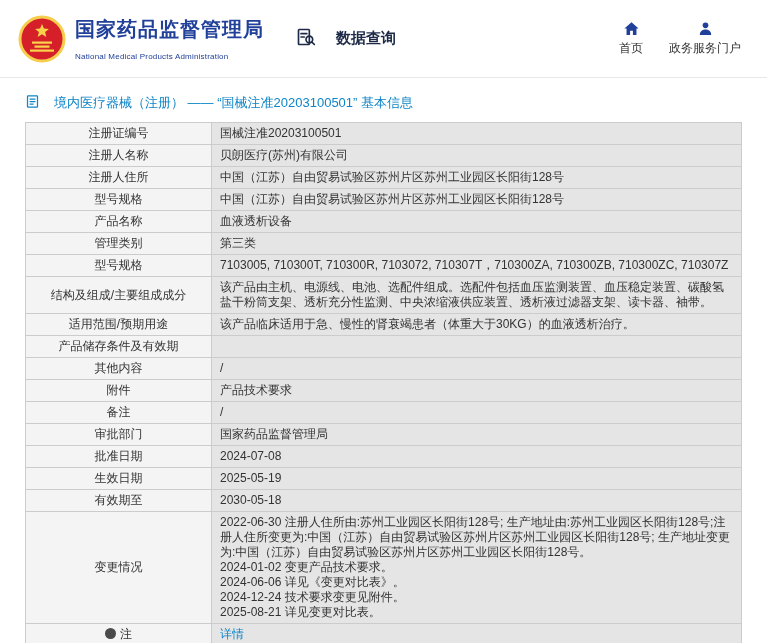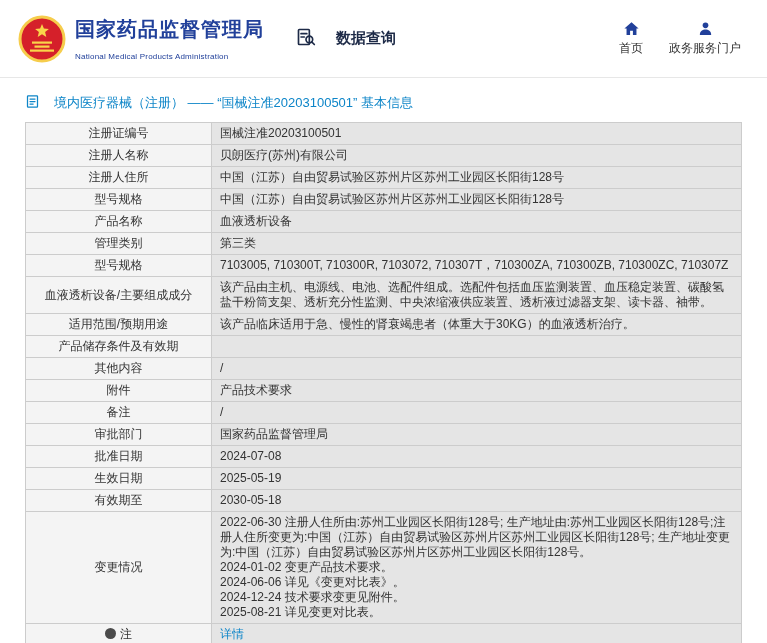--- a/index.html
+++ b/index.html
@@ -144,21 +144,21 @@
         </tr>
         <tr>
           <th>管理类别</th>
           <td>第三类</td>
         </tr>
         <tr>
           <th>型号规格</th>
           <td>7103005, 710300T, 710300R, 7103072, 710307T，710300ZA, 710300ZB, 710300ZC, 710307Z</td>
         </tr>
         <tr>
-          <th>血液透析设备/主要组成成分</th>
+          <th>结构及组成/主要组成成分</th>
           <td>该产品由主机、电源线、电池、选配件组成。选配件包括血压监测装置、血压稳定装置、碳酸氢盐干粉筒支架、透析充分性监测、中央浓缩液供应装置、透析液过滤器支架、读卡器、袖带。</td>
         </tr>
         <tr>
           <th>适用范围/预期用途</th>
           <td>该产品临床适用于急、慢性的肾衰竭患者（体重大于30KG）的血液透析治疗。</td>
         </tr>
         <tr>
           <th>产品储存条件及有效期</th>
           <td></td>
         </tr>

